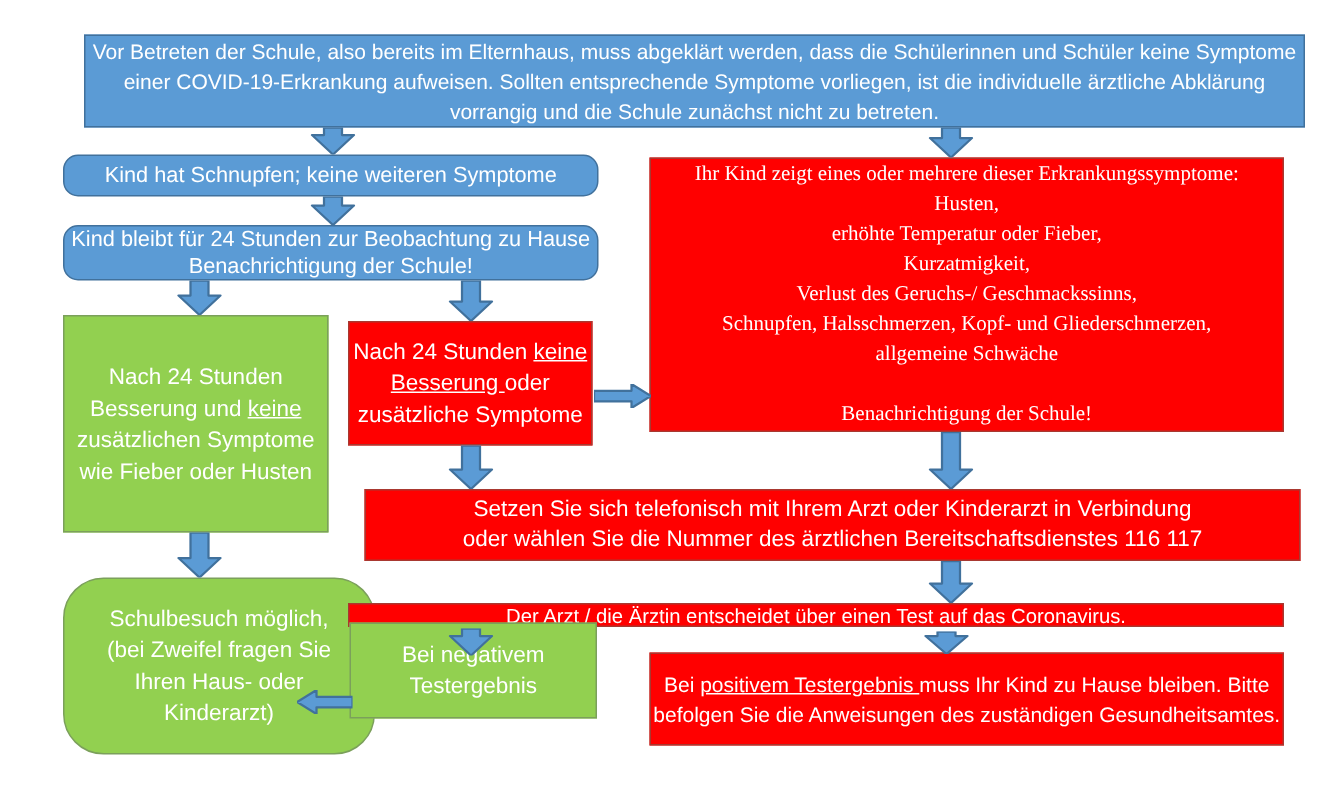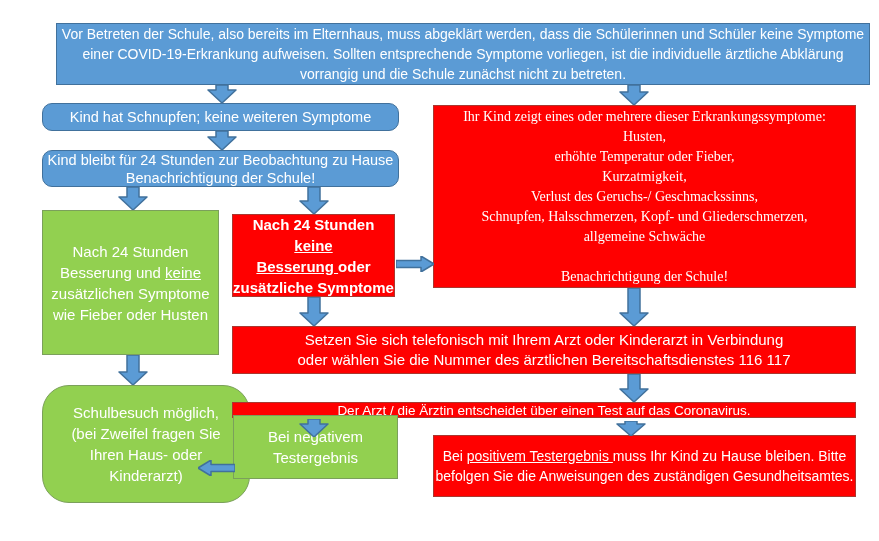--- a/index.html
+++ b/index.html
@@ -11,21 +11,21 @@
   .blue {background:var(--blue_fill,#5B9BD5); border:1.5px solid var(--blue_border,#41719C);}
   .red  {background:var(--red_fill,#FF0000);  border:1.5px solid var(--red_border,#A93830);}
   .green{background:var(--green_fill,#92D050);border:1.5px solid var(--green_border,#7BA05B);}
   .u{text-decoration:underline;}
   .arrow{position:absolute;display:block;}
   .arrow polygon{fill:var(--arrow_fill,#5B9BD5);stroke:var(--arrow_border,#41719C);
                  stroke-width:1.5;stroke-linejoin:round;}
   .f14{font-size:14px;line-height:20px;}
   .f145{font-size:14.5px;line-height:18px;border-radius:10px;}
   .f15{font-size:15px;line-height:21px;}
-  .f15b{font-size:15px;line-height:20px;}
+  .f15b{font-size:15px;line-height:20px;margin-left:11px;}
   .f135{font-size:13.5px;line-height:15px;}
   .spacer{height:20px;}
 </style>
 </head>
 <body>
 
 <div class="canvas">
 
   <div class="box blue f14" style="left:56px;top:23px;width:814px;height:62px;">
     <div>Vor Betreten der Schule, also bereits im Elternhaus, muss abgeklärt werden, dass die Schülerinnen und Schüler keine Symptome</div>
@@ -42,21 +42,21 @@
     <div>Benachrichtigung der Schule!</div>
   </div>
 
   <div class="box green f15" style="left:42px;top:210px;width:177px;height:145px;">
     <div>Nach 24 Stunden</div>
     <div><span>Besserung und </span><span class="u">keine</span></div>
     <div>zusätzlichen Symptome</div>
     <div>wie Fieber oder Husten</div>
   </div>
 
-  <div class="box red f15" style="left:232px;top:214px;width:163px;height:83px;font-weight:bold;">
+  <div class="box red f15" style="left:232px;top:214px;width:163px;height:83px;">
     <div><span>Nach 24 Stunden </span><span class="u">keine</span></div>
     <div><span class="u">Besserung </span><span>oder</span></div>
     <div>zusätzliche Symptome</div>
   </div>
 
   <div class="box red f14" style="left:433px;top:105px;width:423px;height:183px;font-family:Liberation Serif, serif;">
     <div>Ihr Kind zeigt eines oder mehrere dieser  Erkrankungssymptome:</div>
     <div>Husten,</div>
     <div>erhöhte Temperatur oder Fieber,</div>
     <div>Kurzatmigkeit,</div>

